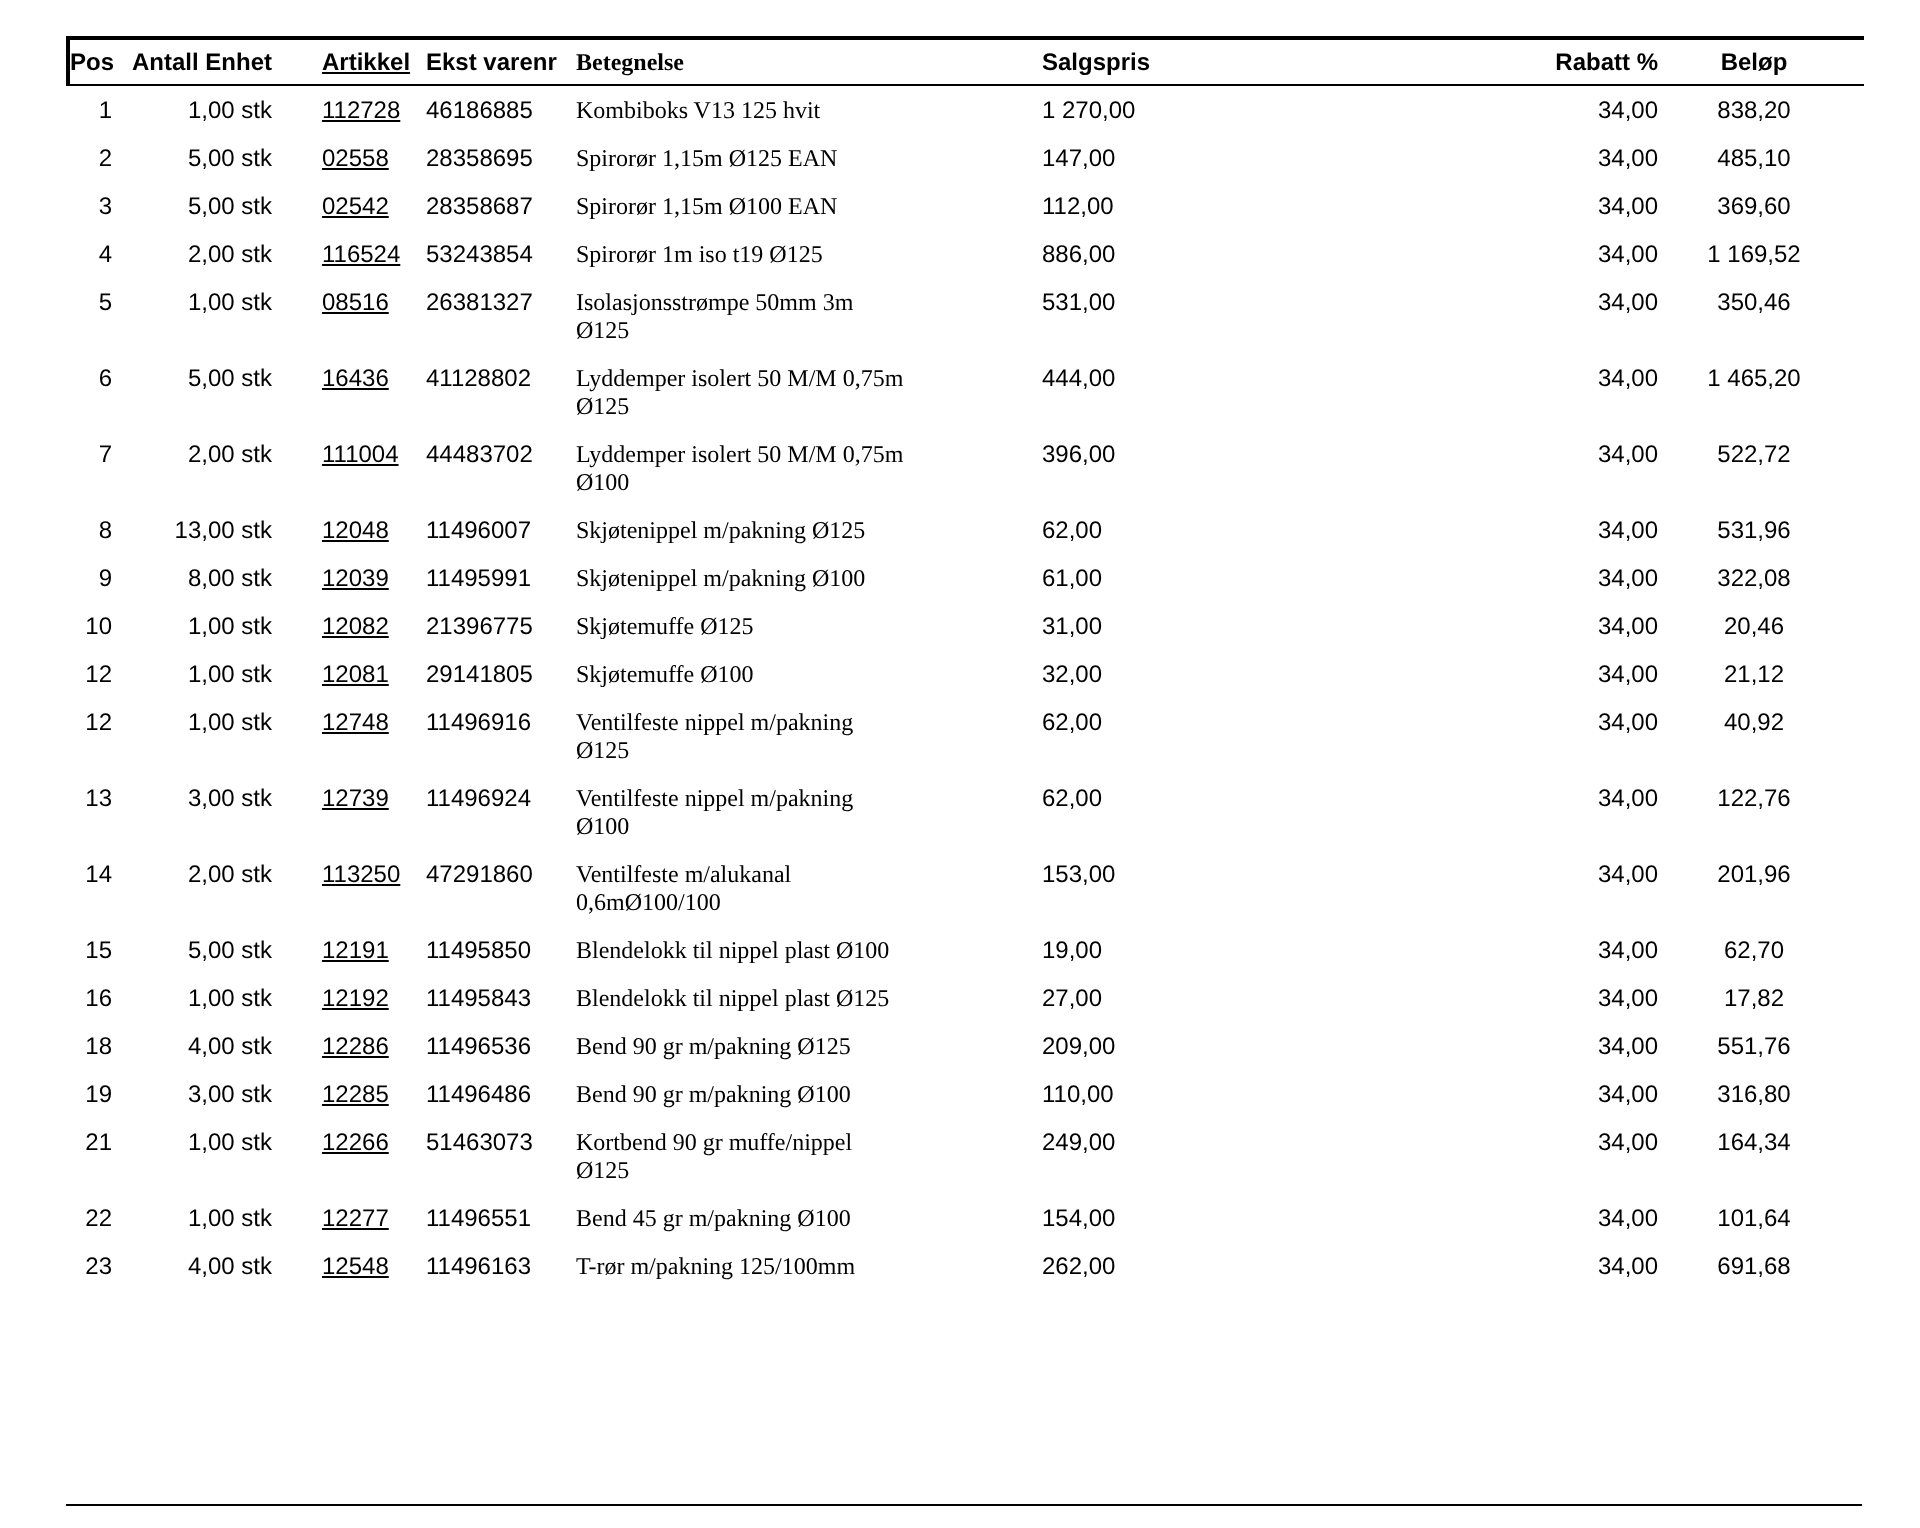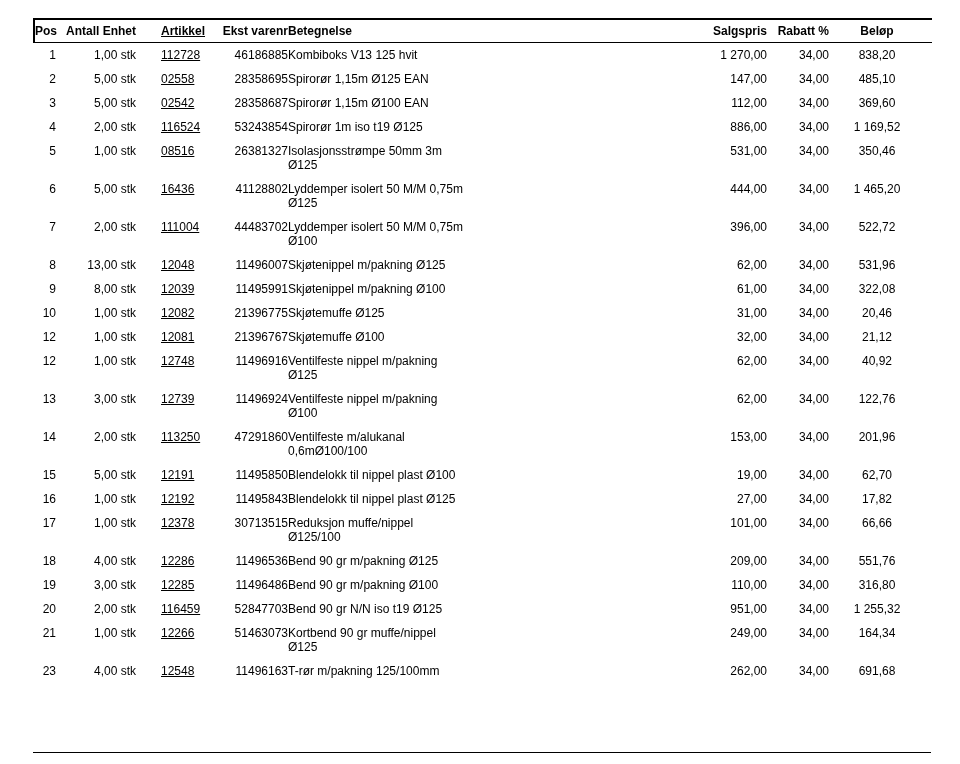--- a/index.html
+++ b/index.html
@@ -52,23 +52,23 @@
   tbody td {
     padding: 5px 0 5px 0;
     vertical-align: top;
     white-space: pre-line;
   }
 
   
   th:nth-child(1), td:nth-child(1) { text-align: right; padding-right: 6px; }
   th:nth-child(2), td:nth-child(2) { text-align: right; padding-right: 4px; }
   th:nth-child(3), td:nth-child(3) { text-align: left;  padding-left: 21px; text-decoration: underline; }
-  th:nth-child(4), td:nth-child(4) { text-align: right; }
-  th:nth-child(5), td:nth-child(5) { text-align: left;  padding-right: 12px; }
-  th:nth-child(6), td:nth-child(6) { text-align: right; padding-right: 2px; }
+  th:nth-child(4), td:nth-child(4) { text-align: left; }
+  th:nth-child(5), td:nth-child(5) { text-align: left;  padding-right: 12px; font-family: Liberation Serif, serif; }
+  th:nth-child(6), td:nth-child(6) { text-align: left; padding-right: 2px; }
   th:nth-child(7), td:nth-child(7) { text-align: right; padding-right: 2px; }
   th:nth-child(8), td:nth-child(8) { text-align: center; padding-right: 9px; }
 
   .bottom-rule {
     position: absolute;
     top: 752px;
     left: 33px;
     width: 898px;
     border-top: 1px solid #000;
   }
@@ -201,21 +201,21 @@
           <td>21396775</td>
           <td>Skjøtemuffe Ø125</td>
           <td>31,00</td>
           <td>34,00</td>
           <td>20,46</td>
         </tr>
         <tr>
           <td>12</td>
           <td>1,00 stk</td>
           <td>12081</td>
-          <td>21396767</td>
+          <td>29141805</td>
           <td>Skjøtemuffe Ø100</td>
           <td>32,00</td>
           <td>34,00</td>
           <td>21,12</td>
         </tr>
         <tr>
           <td>12</td>
           <td>1,00 stk</td>
           <td>12748</td>
           <td>11496916</td>
@@ -261,70 +261,59 @@
           <td>16</td>
           <td>1,00 stk</td>
           <td>12192</td>
           <td>11495843</td>
           <td>Blendelokk til nippel plast Ø125</td>
           <td>27,00</td>
           <td>34,00</td>
           <td>17,82</td>
         </tr>
         <tr>
-          <td>17</td>
-          <td>1,00 stk</td>
-          <td>12378</td>
-          <td>30713515</td>
-          <td>Reduksjon muffe/nippel
-Ø125/100</td>
-          <td>101,00</td>
-          <td>34,00</td>
-          <td>66,66</td>
-        </tr>
-        <tr>
           <td>18</td>
           <td>4,00 stk</td>
           <td>12286</td>
           <td>11496536</td>
           <td>Bend 90 gr m/pakning Ø125</td>
           <td>209,00</td>
           <td>34,00</td>
           <td>551,76</td>
         </tr>
         <tr>
           <td>19</td>
           <td>3,00 stk</td>
           <td>12285</td>
           <td>11496486</td>
           <td>Bend 90 gr m/pakning Ø100</td>
           <td>110,00</td>
           <td>34,00</td>
           <td>316,80</td>
         </tr>
         <tr>
-          <td>20</td>
-          <td>2,00 stk</td>
-          <td>116459</td>
-          <td>52847703</td>
-          <td>Bend 90 gr N/N iso t19 Ø125</td>
-          <td>951,00</td>
-          <td>34,00</td>
-          <td>1 255,32</td>
-        </tr>
-        <tr>
           <td>21</td>
           <td>1,00 stk</td>
           <td>12266</td>
           <td>51463073</td>
           <td>Kortbend 90 gr muffe/nippel
 Ø125</td>
           <td>249,00</td>
           <td>34,00</td>
           <td>164,34</td>
+        </tr>
+        <tr>
+          <td>22</td>
+          <td>1,00 stk</td>
+          <td>12277</td>
+          <td>11496551</td>
+          <td>Bend 45 gr m/pakning Ø100</td>
+          <td>154,00</td>
+          <td>34,00</td>
+          <td>101,64</td>
         </tr>
         <tr>
           <td>23</td>
           <td>4,00 stk</td>
           <td>12548</td>
           <td>11496163</td>
           <td>T-rør m/pakning 125/100mm</td>
           <td>262,00</td>
           <td>34,00</td>
           <td>691,68</td>

